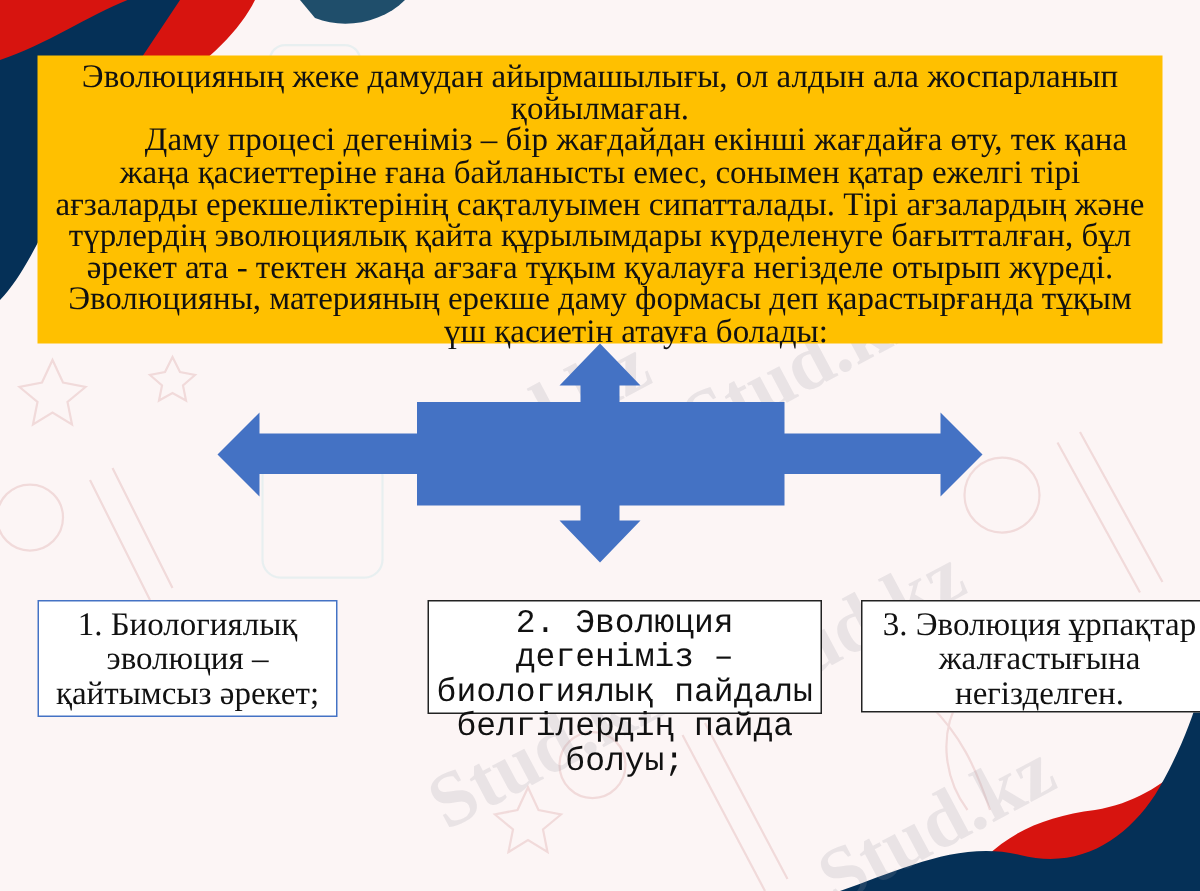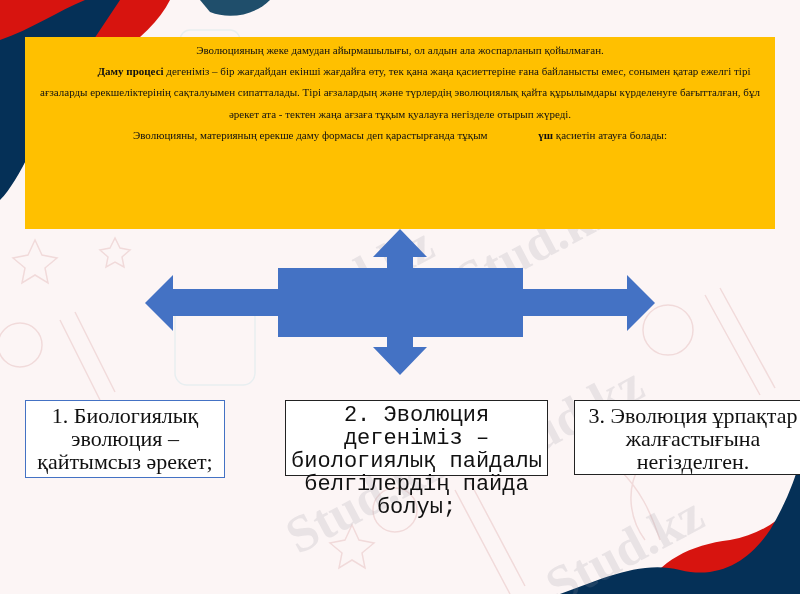--- a/index.html
+++ b/index.html
@@ -5,24 +5,24 @@
     html, body { margin: 0; padding: 0; }
     body {
       width: 800px; height: 594px; overflow: hidden; position: relative;
       background: #fcf5f5;
       font-family: "Liberation Serif", "DejaVu Serif", serif;
     }
     .bg-layer { position: absolute; inset: 0; pointer-events: none; }
     .yellow-box {
       position: absolute; left: 25px; top: 37px; width: 750px; height: 192px;
       background: #ffc000; box-sizing: border-box; padding: 3px 8px 0 8px;
-      text-align: center; color: #111; font-size: 11px; line-height: 21.2px;
+      text-align: center; color: #111; font-size: 22px; line-height: 21.2px;
     }
     .yellow-box p { margin: 0; }
-    .yellow-box b { font-weight: bold; margin-left: 48px; }
+    .yellow-box b { font-weight: normal; margin-left: 48px; }
     .arrow-svg { position: absolute; left: 0; top: 0; }
     .prop-box {
       position: absolute; background: #ffffff; box-sizing: border-box;
       text-align: center; color: #111; font-size: 22px; line-height: 23px;
       padding-top: 3px;
     }
     .box1 { left: 25px; top: 400px; width: 200px; height: 78px; border: 1px solid #4472c4; }
     .box2 { left: 285px; top: 400px; width: 263px; height: 76px; border: 1px solid #222; font-family: Liberation Mono, monospace; }
     .box3 { left: 574px; top: 400px; width: 238px; height: 75px; border: 1px solid #222; }
     .watermark {

